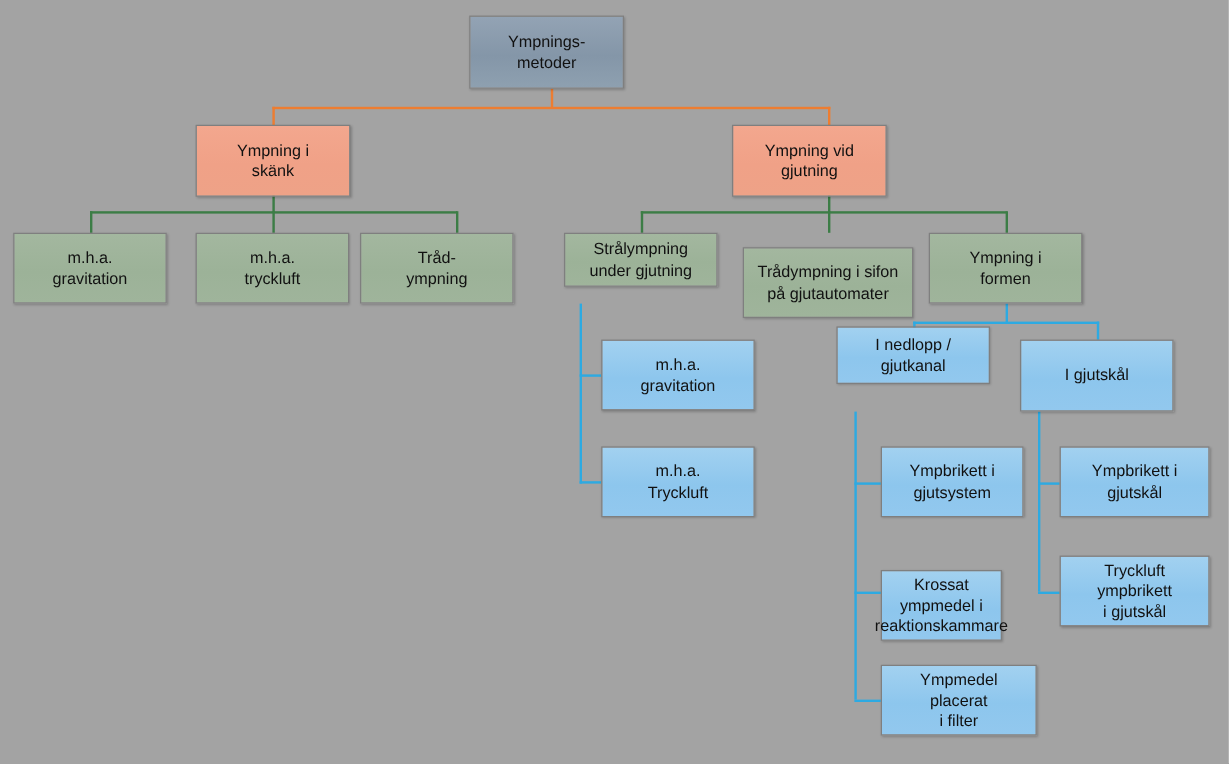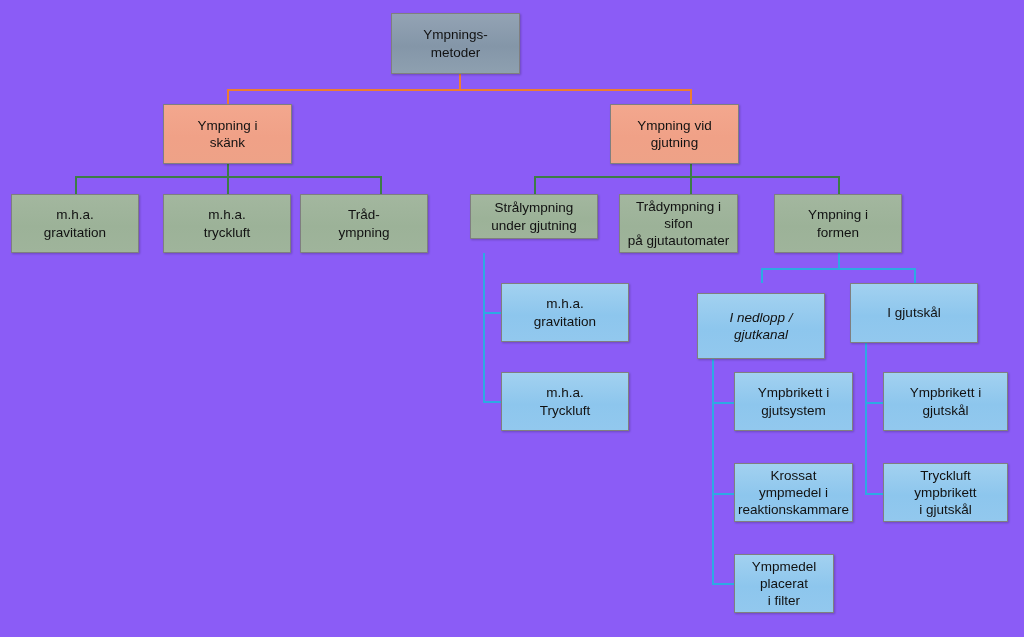--- a/index.html
+++ b/index.html
@@ -10,21 +10,21 @@
   body {
     width: 1024px;
     height: 637px;
     font-family: "Liberation Sans", sans-serif;
     overflow: hidden;
   }
   #canvas {
     position: relative;
     width: 1024px;
     height: 637px;
-    background: #8b5cf6;
+    background: #a3a3a3;
   }
   .node {
     position: absolute;
     box-sizing: border-box;
     border: 1px solid #7f7f7f;
     display: flex;
     align-items: center;
     justify-content: center;
     text-align: center;
     color: #111111;
@@ -109,44 +109,44 @@
 
   <div class="node lvl-green" style="left:163px; top:194px; width:128px; height:59px;">m.h.a.
 tryckluft</div>
 
   <div class="node lvl-green" style="left:300px; top:194px; width:128px; height:59px;">Tråd-
 ympning</div>
 
   <div class="node lvl-green" style="left:470px; top:194px; width:128px; height:45px;">Strålympning
 under gjutning</div>
 
-  <div class="node lvl-green" style="left:619px; top:194px; width:119px; height:59px;">Trådympning i sifon
+  <div class="node lvl-green" style="left:619px; top:206px; width:142px; height:59px;">Trådympning i sifon
 på gjutautomater</div>
 
   <div class="node lvl-green" style="left:774px; top:194px; width:128px; height:59px;">Ympning i
 formen</div>
 
   <div class="node lvl-blue" style="left:501px; top:283px; width:128px; height:59px;">m.h.a.
 gravitation</div>
 
   <div class="node lvl-blue" style="left:501px; top:372px; width:128px; height:59px;">m.h.a.
 Tryckluft</div>
 
-  <div class="node lvl-blue" style="left:697px; top:293px; width:128px; height:66px;font-style:italic;">I nedlopp /
+  <div class="node lvl-blue" style="left:697px; top:272px; width:128px; height:48px;">I nedlopp /
 gjutkanal</div>
 
   <div class="node lvl-blue" style="left:850px; top:283px; width:128px; height:60px;">I gjutskål</div>
 
   <div class="node lvl-blue" style="left:734px; top:372px; width:119px; height:59px;">Ympbrikett i
 gjutsystem</div>
 
-  <div class="node lvl-blue" style="left:734px; top:463px; width:119px; height:59px;">Krossat ympmedel i
+  <div class="node lvl-blue" style="left:734px; top:475px; width:101px; height:59px;">Krossat ympmedel i
 reaktionskammare</div>
 
-  <div class="node lvl-blue" style="left:734px; top:554px; width:100px; height:59px;">Ympmedel placerat
+  <div class="node lvl-blue" style="left:734px; top:554px; width:130px; height:59px;">Ympmedel placerat
 i filter</div>
 
   <div class="node lvl-blue" style="left:883px; top:372px; width:125px; height:59px;">Ympbrikett i
 gjutskål</div>
 
   <div class="node lvl-blue" style="left:883px; top:463px; width:125px; height:59px;">Tryckluft ympbrikett
 i gjutskål</div>
 
 </div>
 

